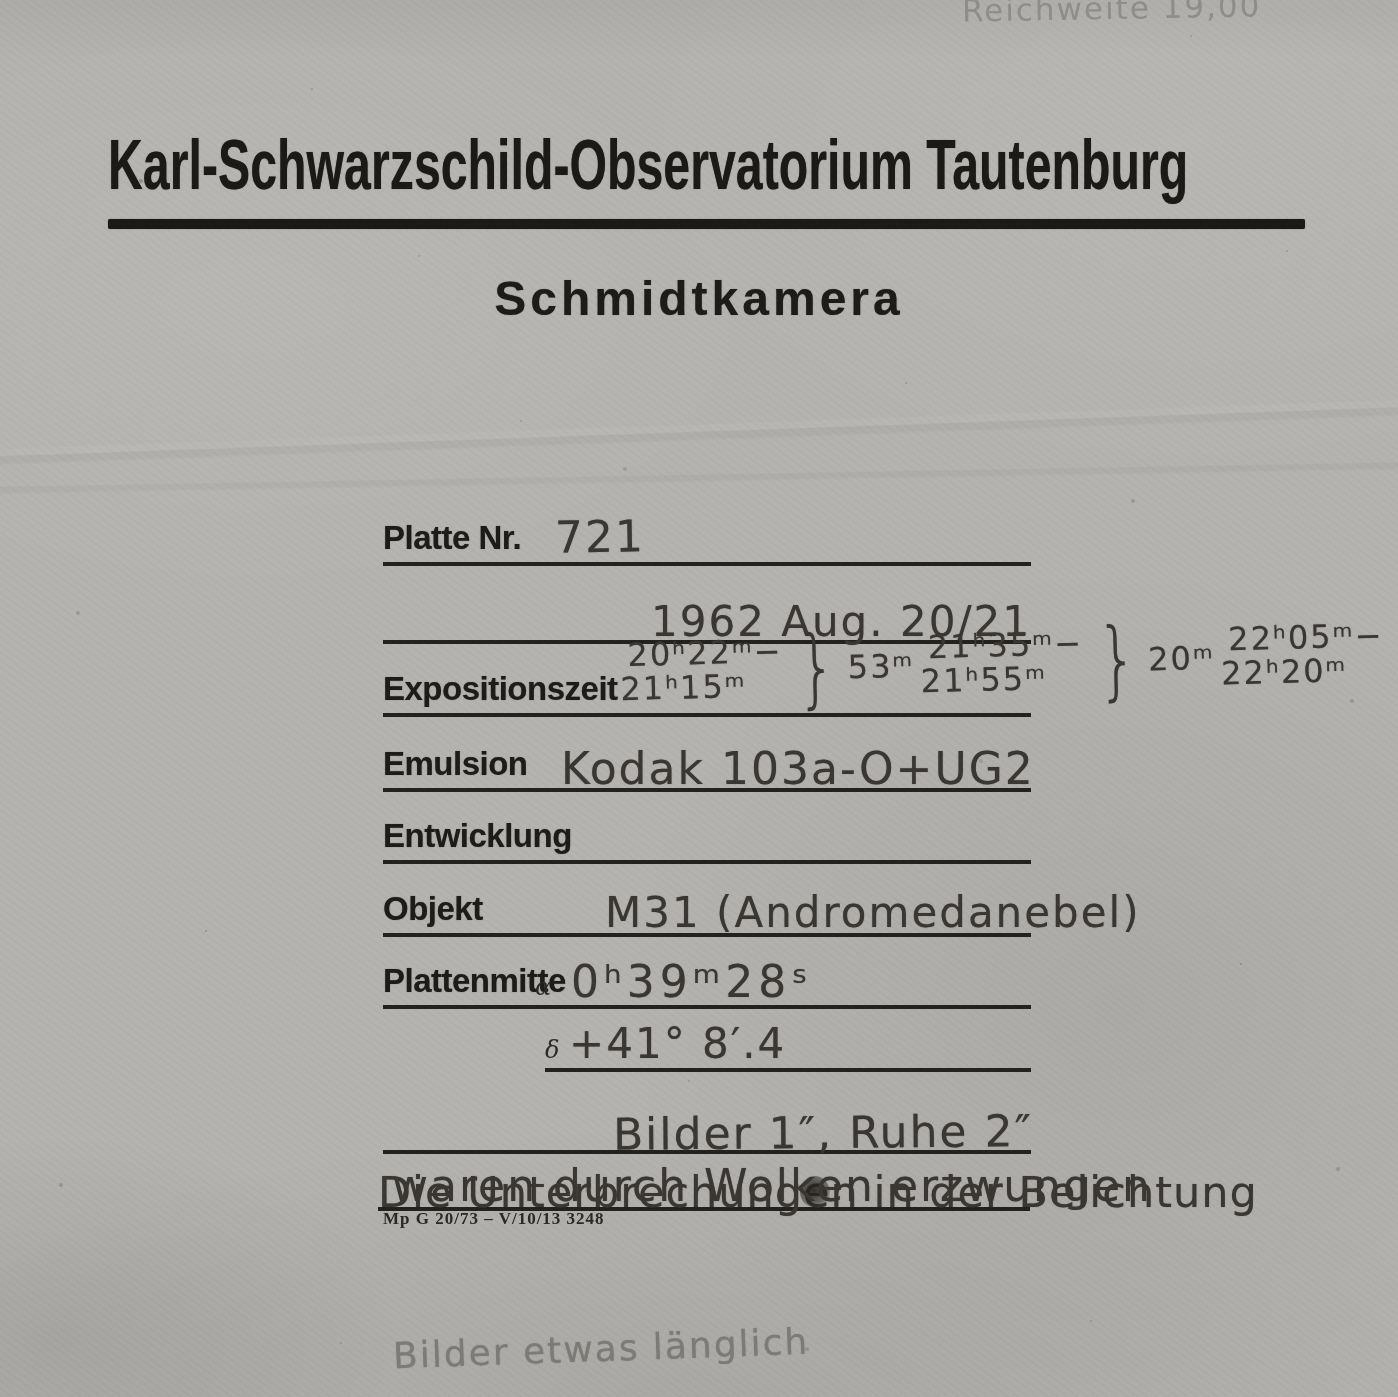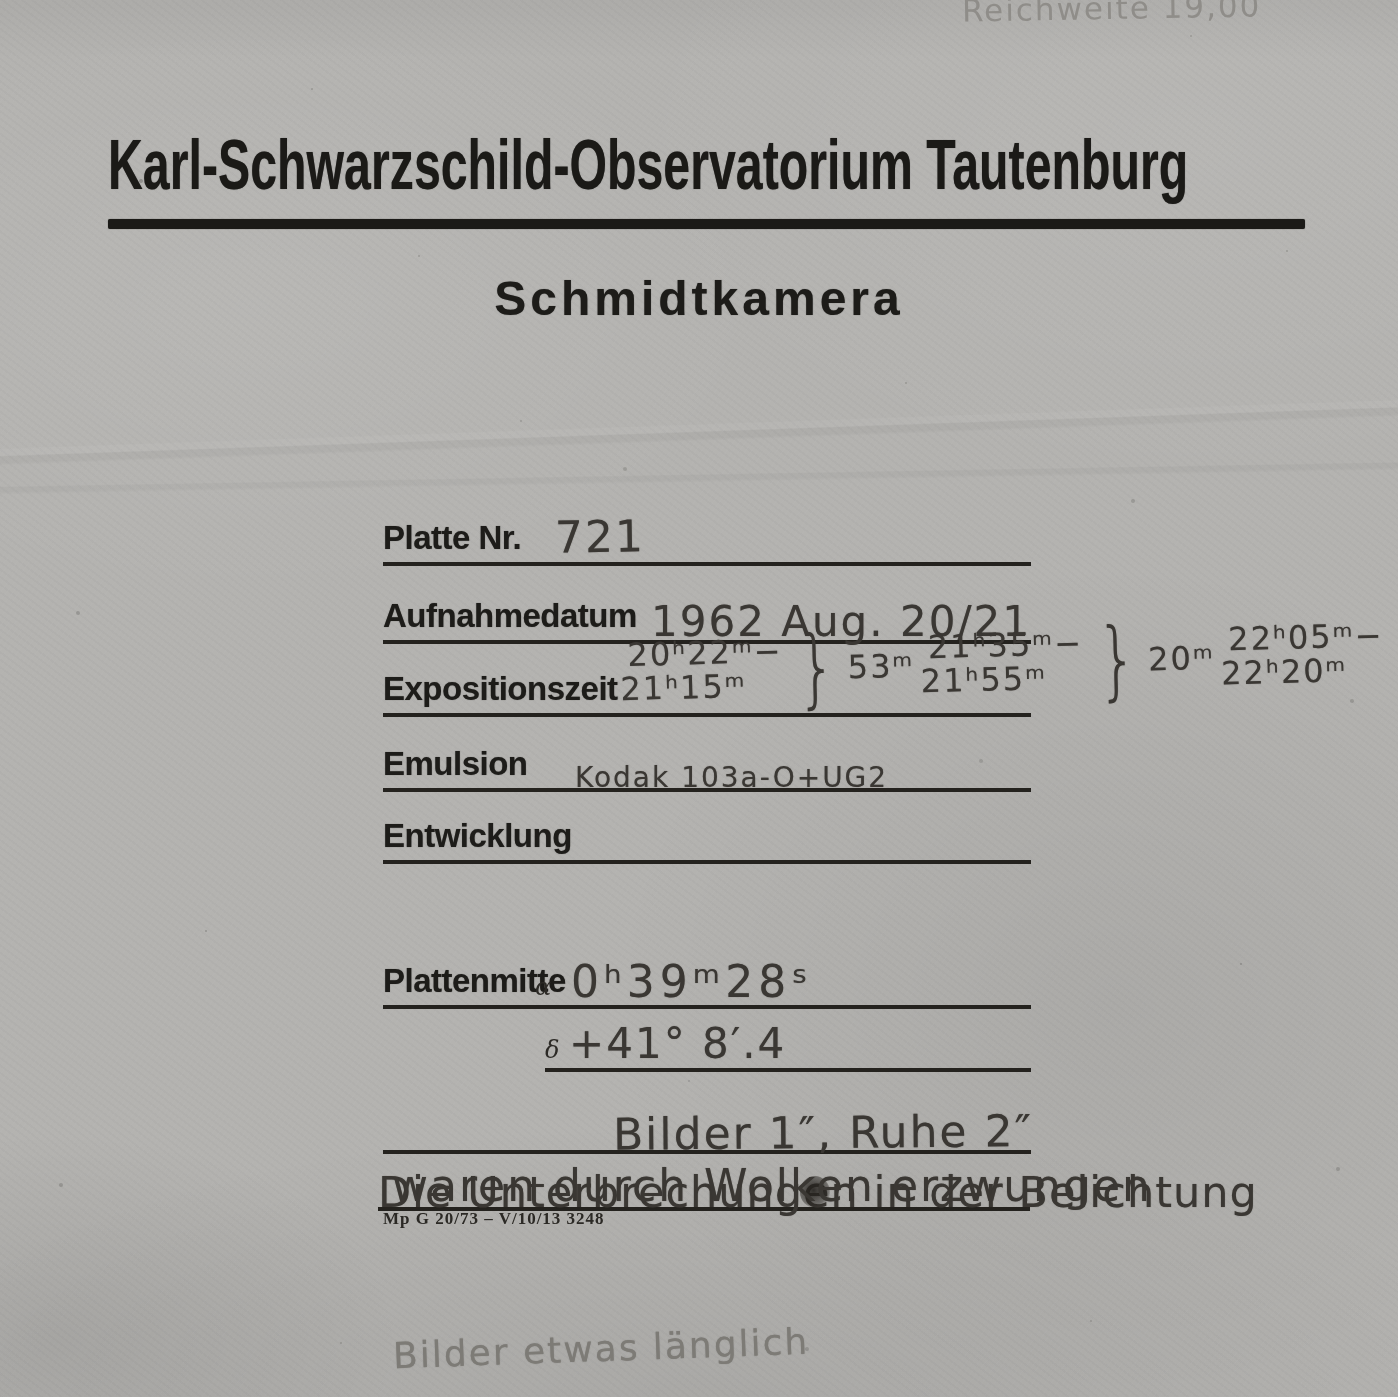--- a/index.html
+++ b/index.html
@@ -73,21 +73,21 @@
     letter-spacing:2px;white-space:nowrap;
     text-shadow:0 0 1px rgba(55,52,48,.55);
   }
   .row .value{position:absolute;}
   .row-platte{top:516px;height:46px;}
   .row-platte .value{left:172px;bottom:0px;font-size:44px;transform:rotate(-1deg);}
   .row-aufnahme{top:594px;height:46px;}
   .row-aufnahme .value{left:268px;bottom:-6px;font-size:42px;}
   .row-exposition{top:667px;height:46px;}
   .row-emulsion{top:742px;height:46px;}
-  .row-emulsion .value{left:192px;bottom:-6px;font-size:28px;margin-top:20px;}
+  .row-emulsion .value{left:178px;bottom:-6px;font-size:44px;margin-top:20px;}
   .row-entwicklung{top:814px;height:46px;}
   .row-entwicklung .value{left:182px;bottom:-2px;font-size:42px;}
   .row-objekt{top:887px;height:46px;}
   .row-objekt .value{left:222px;bottom:-4px;font-size:42px;}
   .row-plattenmitte{top:959px;height:46px;}
   .row-plattenmitte .coord-sym{position:absolute;left:152px;bottom:4px;font-family:"DejaVu Serif",serif;font-style:italic;font-size:24px;color:#2c2a26;}
   .row-plattenmitte .value{left:188px;bottom:-2px;font-size:44px;letter-spacing:5px;}
   .row-dec{top:1022px;left:545px;width:486px;height:46px;}
   .row-dec .coord-sym{position:absolute;left:0px;bottom:4px;font-family:"DejaVu Serif",serif;font-style:italic;font-size:24px;color:#2c2a26;}
   .row-dec .value{left:24px;bottom:0px;font-size:42px;}
@@ -131,21 +131,20 @@
   <div class="title">Karl-Schwarzschild-Observatorium Tautenburg</div>
   <div class="title-rule"></div>
   <div class="subtitle">Schmidtkamera</div>
 
   <div class="row row-platte">
     <span class="label">Platte Nr.</span>
     <span class="value hand">721</span>
   </div>
 
   <div class="row row-aufnahme">
-    <span class="label">Aufnahmedatum</span>
     <span class="value hand">1962 Aug. 20/21</span>
   </div>
 
   <div class="row row-exposition">
     <span class="label">Expositionszeit</span>
   </div>
 
   <div class="exposition-cluster">
     <div class="pair">
       <span class="t-start">20ʰ22ᵐ−</span>
@@ -169,20 +168,24 @@
 
   <div class="row row-emulsion">
     <span class="label">Emulsion</span>
     <span class="value hand">Kodak 103a-O+UG2</span>
   </div>
 
   <div class="row row-entwicklung">
     <span class="label">Entwicklung</span>
   </div>
 
+  <div class="row row-objekt">
+    <span class="label">Objekt</span>
+    <span class="value hand">M31 (Andromedanebel)</span>
+  </div>
 
   <div class="row row-plattenmitte">
     <span class="label">Plattenmitte</span>
     <span class="coord-sym">α</span>
     <span class="value hand">0ʰ39ᵐ28ˢ</span>
   </div>
 
   <div class="row row-dec">
     <span class="coord-sym">δ</span>
     <span class="value hand">+41° 8′.4</span>

